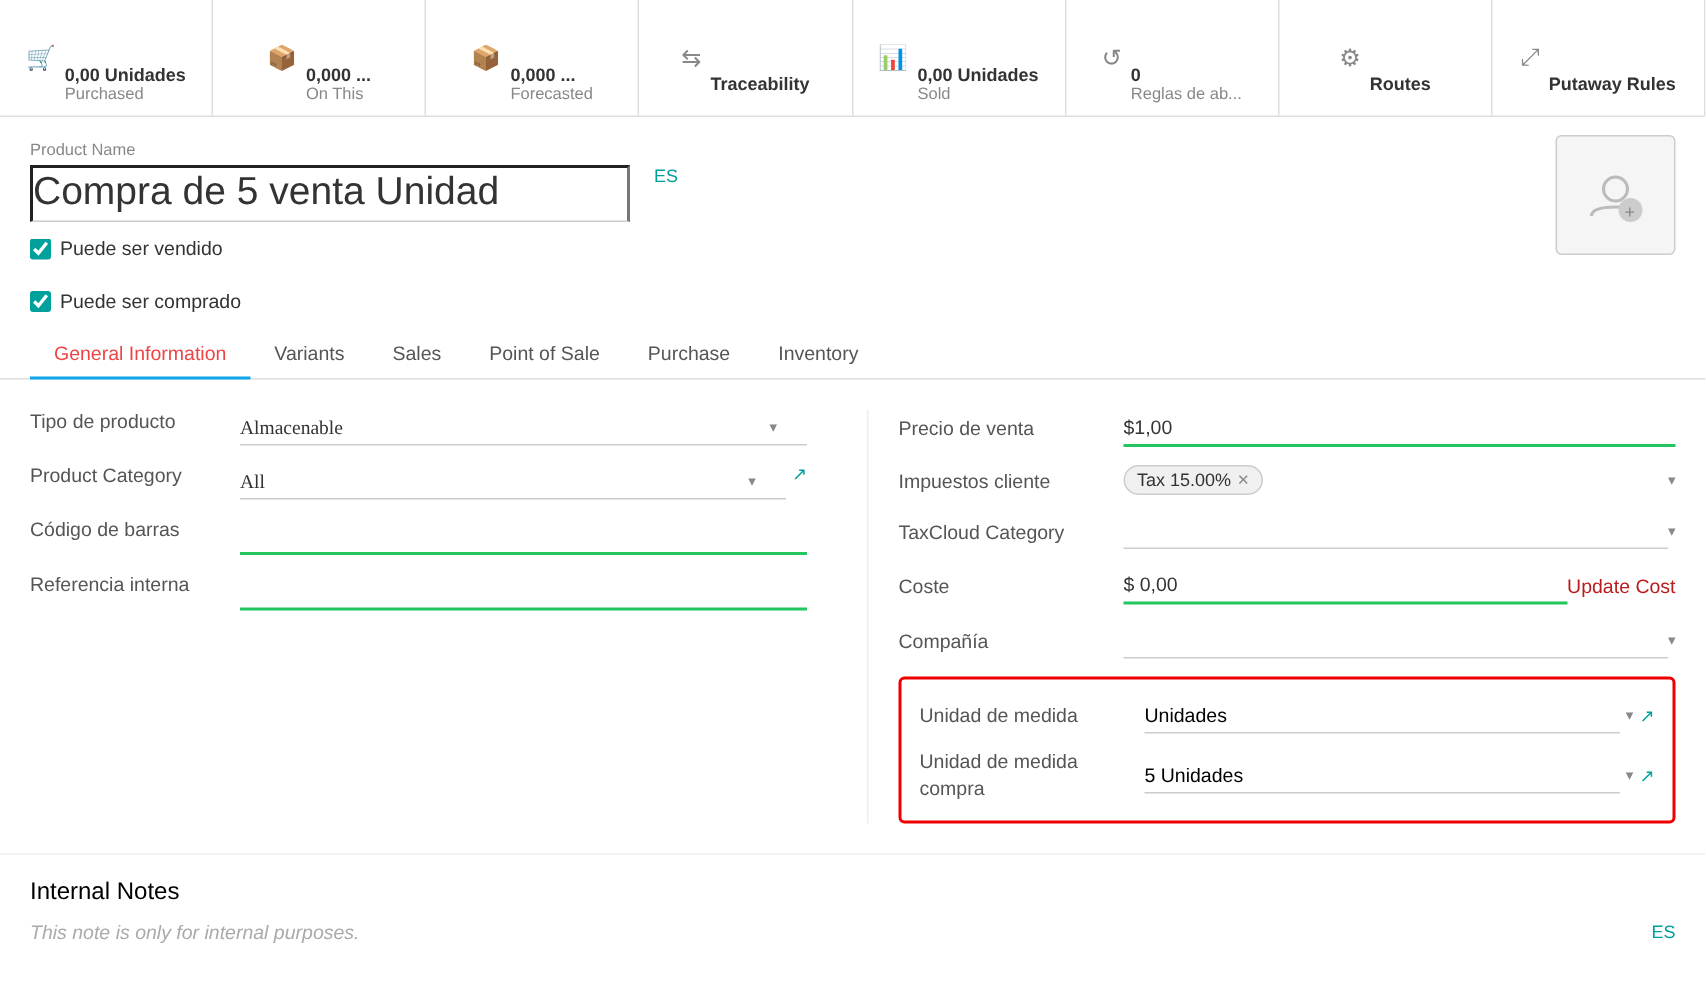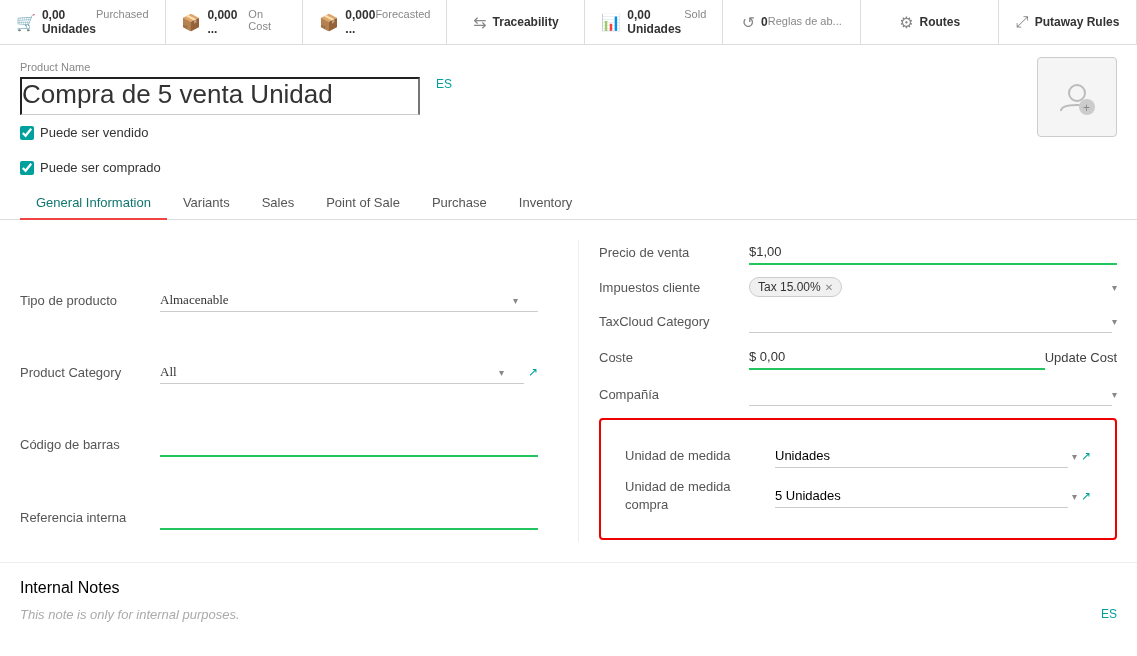--- a/index.html
+++ b/index.html
@@ -19,21 +19,21 @@
       border-right: 1px solid #ddd;
       cursor: pointer;
       font-size: 12px;
       color: #555;
       flex: 1;
       justify-content: center;
     }
     .stat-icon { font-size: 16px; color: #888; }
     .stat-label { font-size: 11px; color: #888; display: block; }
     .stat-value { font-weight: 600; color: #333; }
-    .stat-text { display: flex; flex-direction: row; }
+    .stat-text { display: flex; flex-direction: column; margin-top: 35px; }
 
     
     .product-header {
       padding: 16px 20px 0 20px;
       position: relative;
     }
     .product-name-label {
       font-size: 11px;
       color: #888;
       margin-bottom: 4px;
@@ -95,42 +95,41 @@
     }
     .tab {
       padding: 8px 16px;
       cursor: pointer;
       font-size: 13px;
       color: #555;
       border-bottom: 2px solid transparent;
       margin-bottom: -1px;
     }
     .tab.active {
-      color: #0f766e;
-      border-bottom: 2px solid #ef4444;
+      color: #ef4444;
+      border-bottom: 2px solid #0ea5e9;
       font-weight: 500;
     }
 
     
     .content-area {
       display: flex;
       padding: 20px 20px;
       gap: 0;
     }
 
     
     .left-col {
       flex: 1;
       padding-right: 40px;
     }
     .field-row {
       display: flex;
-      align-items: center;
+      align-items: flex-start;
       margin-bottom: 12px;
-      margin-top: 48px;
     }
     .field-label {
       width: 140px;
       font-size: 13px;
       color: #555;
       font-weight: 500;
       flex-shrink: 0;
     }
     .field-value {
       flex: 1;
@@ -225,33 +224,33 @@
       border: none;
       border-bottom: 1px solid #ccc;
       padding: 4px 0;
       font-size: 13px;
       background: transparent;
       appearance: none;
       -webkit-appearance: none;
       outline: none;
     }
     .update-cost-btn {
-      color: #404040;
+      color: #b91c1c;
       cursor: pointer;
       font-size: 13px;
       font-weight: 500;
       border: none;
       background: none;
     }
 
     
     .highlight-box {
       border: 2px solid #e00;
       border-radius: 4px;
-      padding: 24px;
+      padding: 12px;
       margin-top: 4px;
     }
     .highlight-field-row {
       display: flex;
       align-items: center;
       margin-bottom: 10px;
     }
     .highlight-field-row:last-child { margin-bottom: 0; }
     .highlight-label {
       width: 150px;
@@ -316,21 +315,21 @@
     <span class="stat-icon">🛒</span>
     <div class="stat-text">
       <span class="stat-value">0,00 Unidades</span>
       <span class="stat-label">Purchased</span>
     </div>
   </div>
   <div class="stat-item">
     <span class="stat-icon">📦</span>
     <div class="stat-text">
       <span class="stat-value">0,000 ...</span>
-      <span class="stat-label">On Cost</span>
+      <span class="stat-label">On This</span>
     </div>
   </div>
   <div class="stat-item">
     <span class="stat-icon">📦</span>
     <div class="stat-text">
       <span class="stat-value">0,000 ...</span>
       <span class="stat-label">Forecasted</span>
     </div>
   </div>
   <div class="stat-item">

